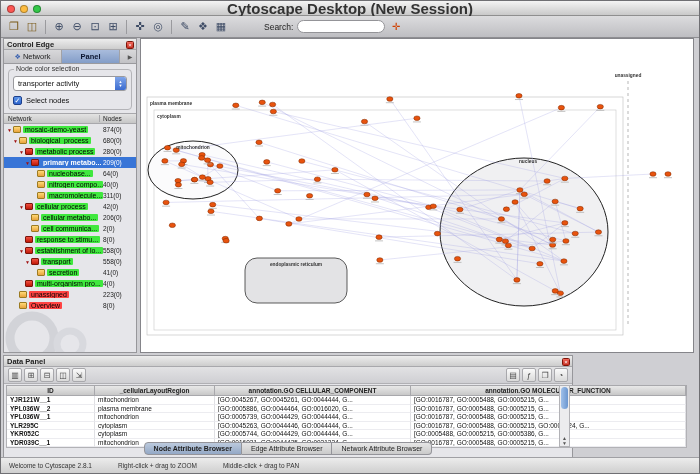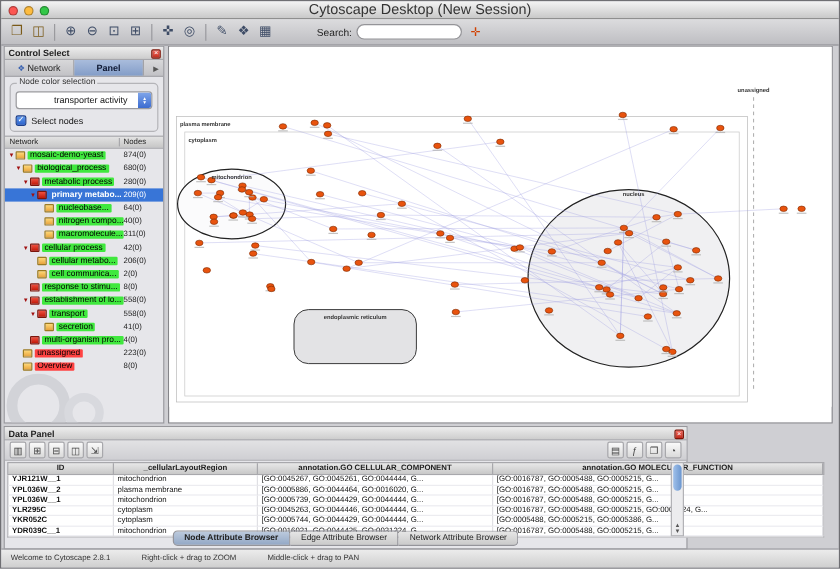--- a/index.html
+++ b/index.html
@@ -4,21 +4,21 @@
 <style>
   * { box-sizing: border-box; margin: 0; padding: 0; }
   html,body { background:#ffffff; }
   body { font-family: "Liberation Sans", sans-serif; }
   .window { position:relative; width:700px; height:474px; background:#cfcfd3; border:1px solid #6f6f73; overflow:hidden; }
 
   
   .titlebar { position:absolute; left:0; top:0; width:100%; height:15px;
     background:linear-gradient(#f4f4f4,#c9c9c9); border-bottom:1px solid #8f8f8f;
     display:flex; align-items:center; justify-content:center; }
-  .title-text { font-size:12px; font-weight:normal; color:#333; }
+  .title-text { font-size:15px; font-weight:bold; color:#333; }
   .traffic { position:absolute; left:6px; top:3.5px; display:flex; gap:5px; }
   .light { width:8px; height:8px; border-radius:50%; border:0.5px solid rgba(0,0,0,.3); }
   .light.red { background:#fc5753; } .light.yellow { background:#fdbc40; } .light.green { background:#33c748; }
 
   
   .toolbar { position:absolute; left:0; top:15px; width:100%; height:22px;
     background:linear-gradient(#dcdcde,#bebec2); border-bottom:1px solid #8e8e92;
     display:flex; align-items:center; padding-left:4px; }
   .tb-btn { width:18px; height:18px; border:1px solid transparent; border-radius:3px; background:transparent;
     font-size:11px; line-height:15px; color:#3e4c66; text-align:center; padding:0; }
@@ -41,21 +41,21 @@
   .ptab { flex:0 0 58px; display:flex; align-items:center; justify-content:center; gap:2px; font-size:7.5px; color:#222;
     border-right:1px solid #a2a2a6; }
   .ptab .ticon { font-size:7px; color:#3a62b0; }
   .ptab.selected { background:linear-gradient(#a9bcdc,#839dc8); color:#0c1630; font-weight:bold; }
   .ptab-arrow { margin-left:auto; width:12px; font-size:6px; color:#555; border:none; background:transparent; }
 
   .groupbox { margin:5px 4px 3px 4px; border:1px solid #b4b4b8; border-radius:4px; padding:3px 4px 4px 4px; position:relative; }
   .groupbox-legend { position:absolute; top:-5px; left:5px; background:#e6e6ea; padding:0 2px; font-size:7px; color:#333; }
   .dropdown { margin-top:3px; height:15px; background:#fff; border:1px solid #9a9a9e; border-radius:3px;
     display:flex; align-items:center; overflow:hidden; }
-  .dropdown-value { flex:1; font-size:7.5px; padding-left:4px; color:#111; white-space:nowrap; overflow:hidden;margin-left:27px; }
+  .dropdown-value { flex:1; font-size:7.5px; padding-left:4px; color:#111; white-space:nowrap; overflow:hidden; }
   .dropdown-arrows { width:11px; align-self:stretch; background:linear-gradient(#7fa5ea,#3c6cd0);
     display:flex; flex-direction:column; align-items:center; justify-content:center; color:#fff; }
   .dropdown-arrows span { font-size:4px; line-height:4px; }
   .check-row { display:flex; align-items:center; gap:4px; margin-top:5px; }
   .checkbox { width:9px; height:9px; border-radius:2px; background:linear-gradient(#5d97ea,#2d63cc);
     border:0.5px solid #1c3f8c; color:#fff; font-size:7px; line-height:8px; text-align:center; }
   .check-label { font-size:7.5px; color:#111; }
 
   .tree-header { height:11px; display:flex; background:linear-gradient(#e3e3e3,#c6c6c6);
     border-top:1px solid #a8a8ac; border-bottom:1px solid #a8a8ac; font-size:6.5px; color:#222; align-items:center; }
@@ -149,21 +149,21 @@
       </span>
     <span class="search-group">
       <span class="search-label">Search:</span>
       <input class="search-input" value="" style="">
       <button class="adv-btn">✛</button>
     </span>
   </div>
 
   <div class="control-panel">
     <div class="panel-header">
-      <span class="ph-text">Control Select</span>
+      <span class="ph-text">Control Edge</span>
       <span class="close-box">×</span>
     </div>
     <div class="panel-tabs">
       <div class="ptab">
         <span class="ticon">❖</span>
         <span>Network</span>
       </div>
       <div class="ptab selected">
         <span>Panel</span>
       </div>

